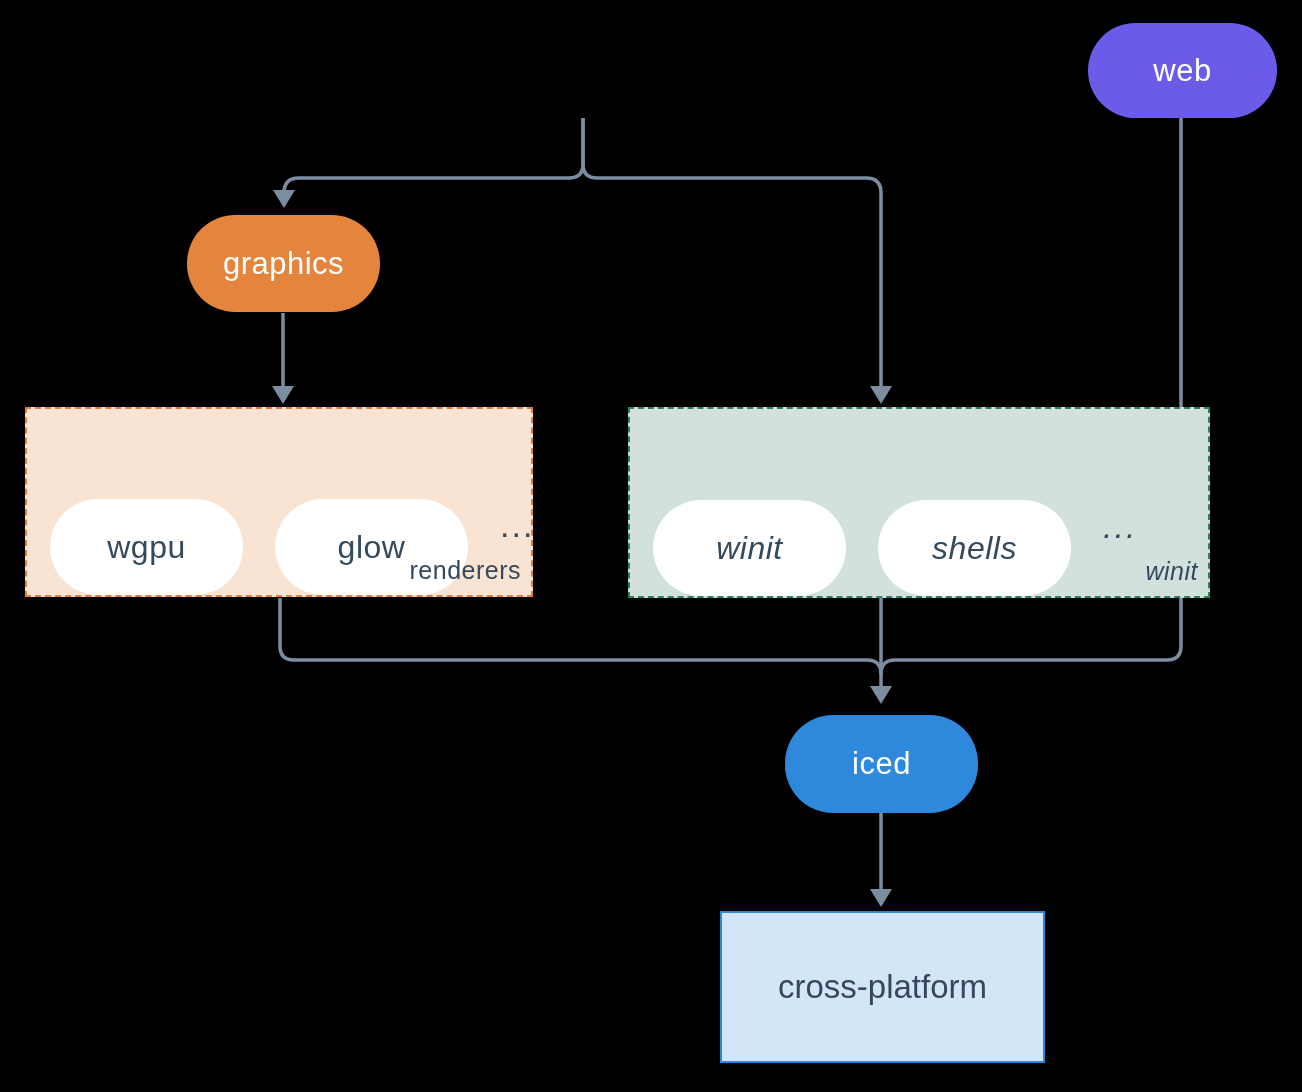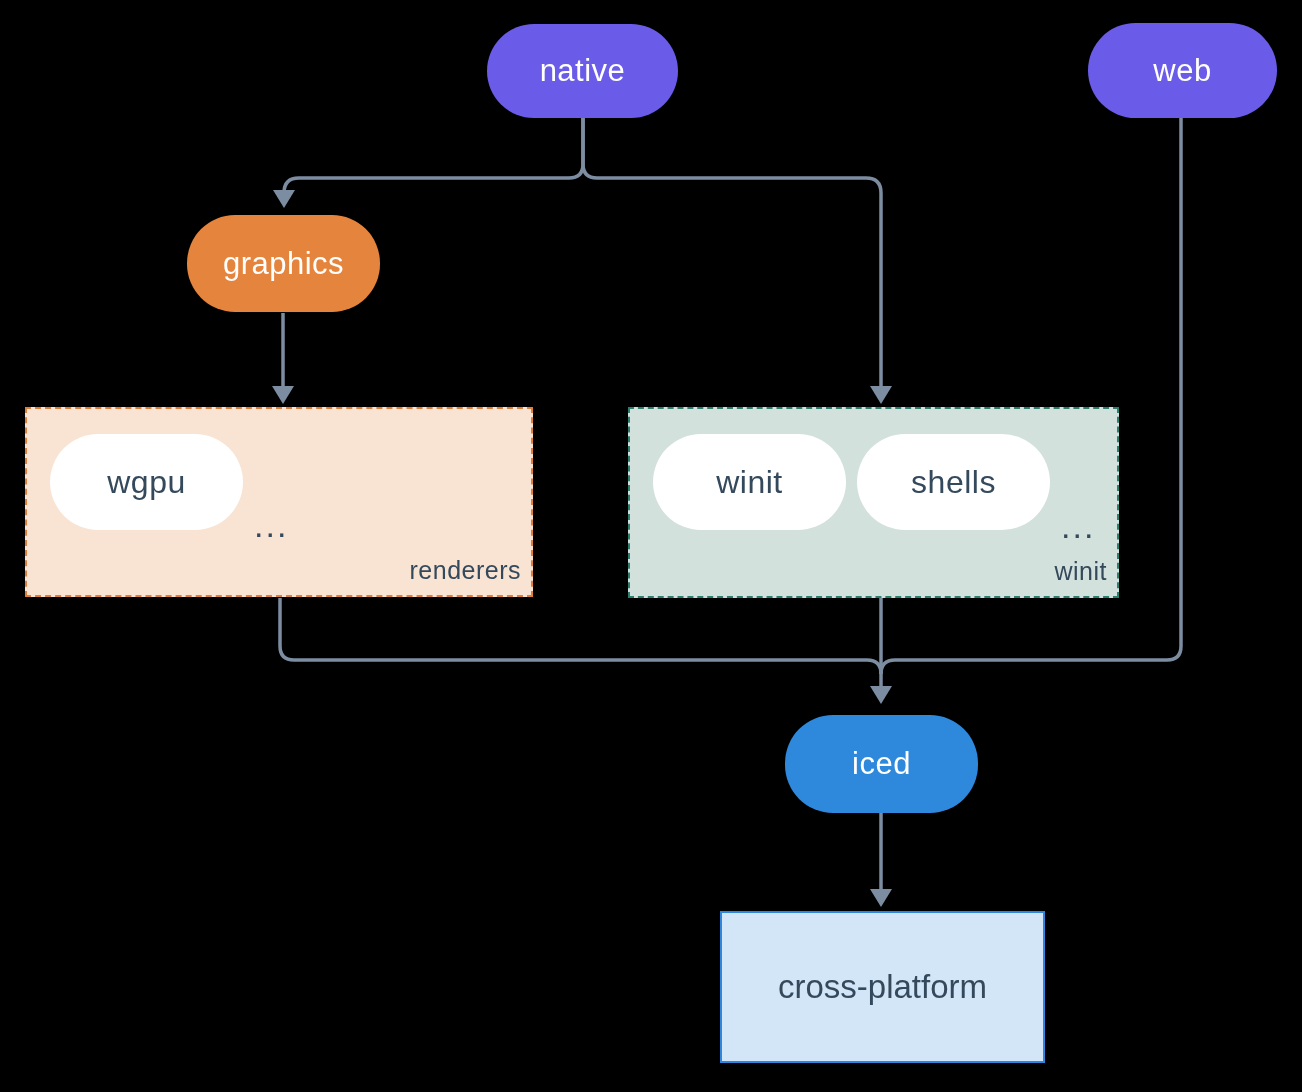--- a/index.html
+++ b/index.html
@@ -46,23 +46,23 @@
   .pill.white  {
     background: #ffffff;
     color: #35495c;
     font-size: 32px;
     position: static;
   }
   .group-box {
     position: absolute;
     box-sizing: border-box;
     display: flex;
-    align-items: flex-start;
+    align-items: flex-end;
     padding: 25px 0 0 23px;
-    gap: 11px;
+    gap: 32px;
   }
   .group-box.renderers {
     background: #f9e4d4;
     border: 2px dashed #df7f3b;
   }
   .group-box.shells {
     background: #d2e1db;
     border: 2px dashed #2d7e6d;
   }
   .group-box .pill.white {
@@ -98,21 +98,21 @@
     font-size: 33px;
     line-height: 1.42;
     text-align: right;
   }
   
   .node-native   { left: 487px; top: 24px;  width: 191px; height: 94px; }
   .node-web      { left: 1088px; top: 23px; width: 189px; height: 95px; }
   .node-graphics { left: 187px; top: 215px; width: 193px; height: 97px; }
   .node-iced     { left: 785px; top: 707px; width: 193px; height: 98px; margin-top: 8px; }
   .box-renderers { left: 25px;  top: 407px; width: 508px; height: 190px; }
-  .box-shells    { left: 628px; top: 407px; width: 491px; height: 191px; }
+  .box-shells    { left: 628px; top: 407px; width: 582px; height: 191px; font-style: italic; }
   .box-app       { left: 720px; top: 911px; width: 325px; height: 152px; }
 </style>
 </head>
 <body>
 
 <div class="canvas">
 
   <svg class="edges" viewBox="0 0 1302 1092">
 
     <path class="edge" d="M583,118 L583,164 Q583,178 569,178 L299,178 Q284,178 284,193 L284,191"></path>
@@ -128,35 +128,35 @@
 
     <path class="edge" d="M1181,118 L1181,646 Q1181,660 1167,660 L895,660 Q881,660 881,674"></path>
 
     <path class="edge" d="M881,598 L881,687"></path>
     <path class="arrowhead" d="M881,704 L870,686 L892,686 Z"></path>
 
     <path class="edge" d="M881,805 L881,890"></path>
     <path class="arrowhead" d="M881,907 L870,889 L892,889 Z"></path>
   </svg>
 
-  <div class="pill purple node-native">
-    <span>native</span>
-  </div>
 
   <div class="pill orange node-graphics">
     <span>graphics</span>
   </div>
 
   <div class="pill purple node-web">
     <span>web</span>
   </div>
 
   <div class="group-box renderers box-renderers">
     <div class="pill white">
       <span>wgpu</span>
+    </div>
+    <div class="pill white">
+      <span>glow</span>
     </div>
     <div class="ellipsis">...</div>
     <div class="group-label">renderers</div>
   </div>
 
   <div class="group-box shells box-shells">
     <div class="pill white">
       <span>winit</span>
     </div>
     <div class="pill white">

